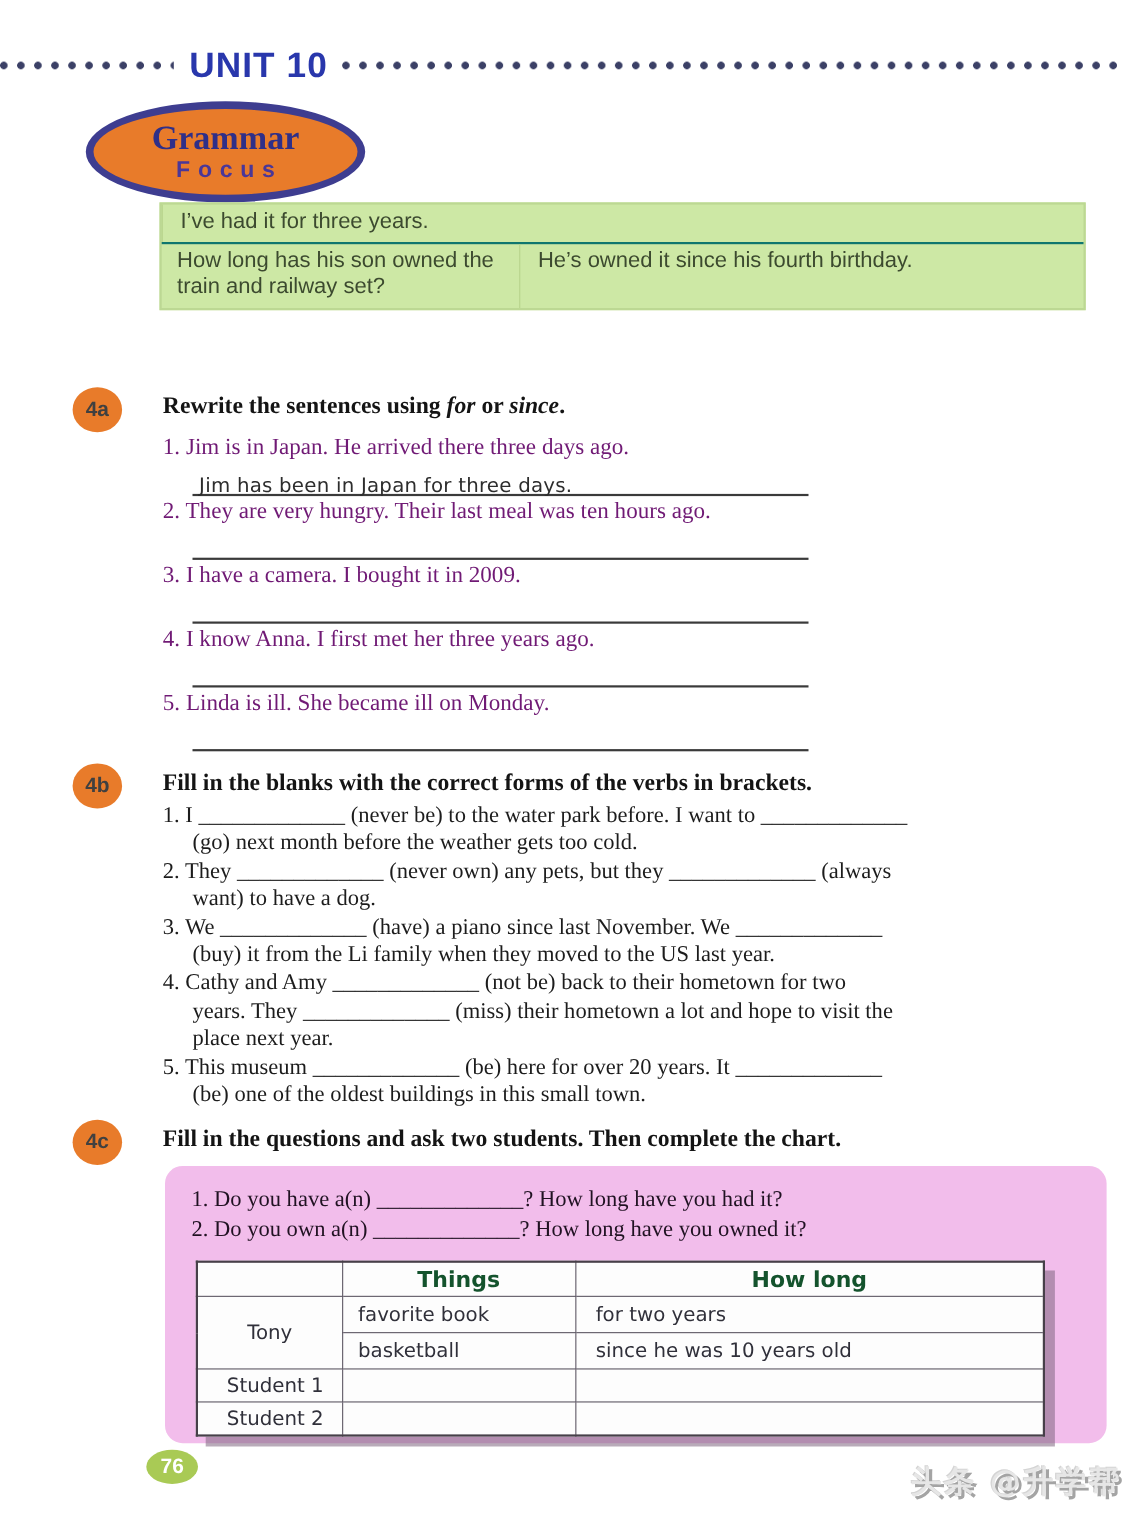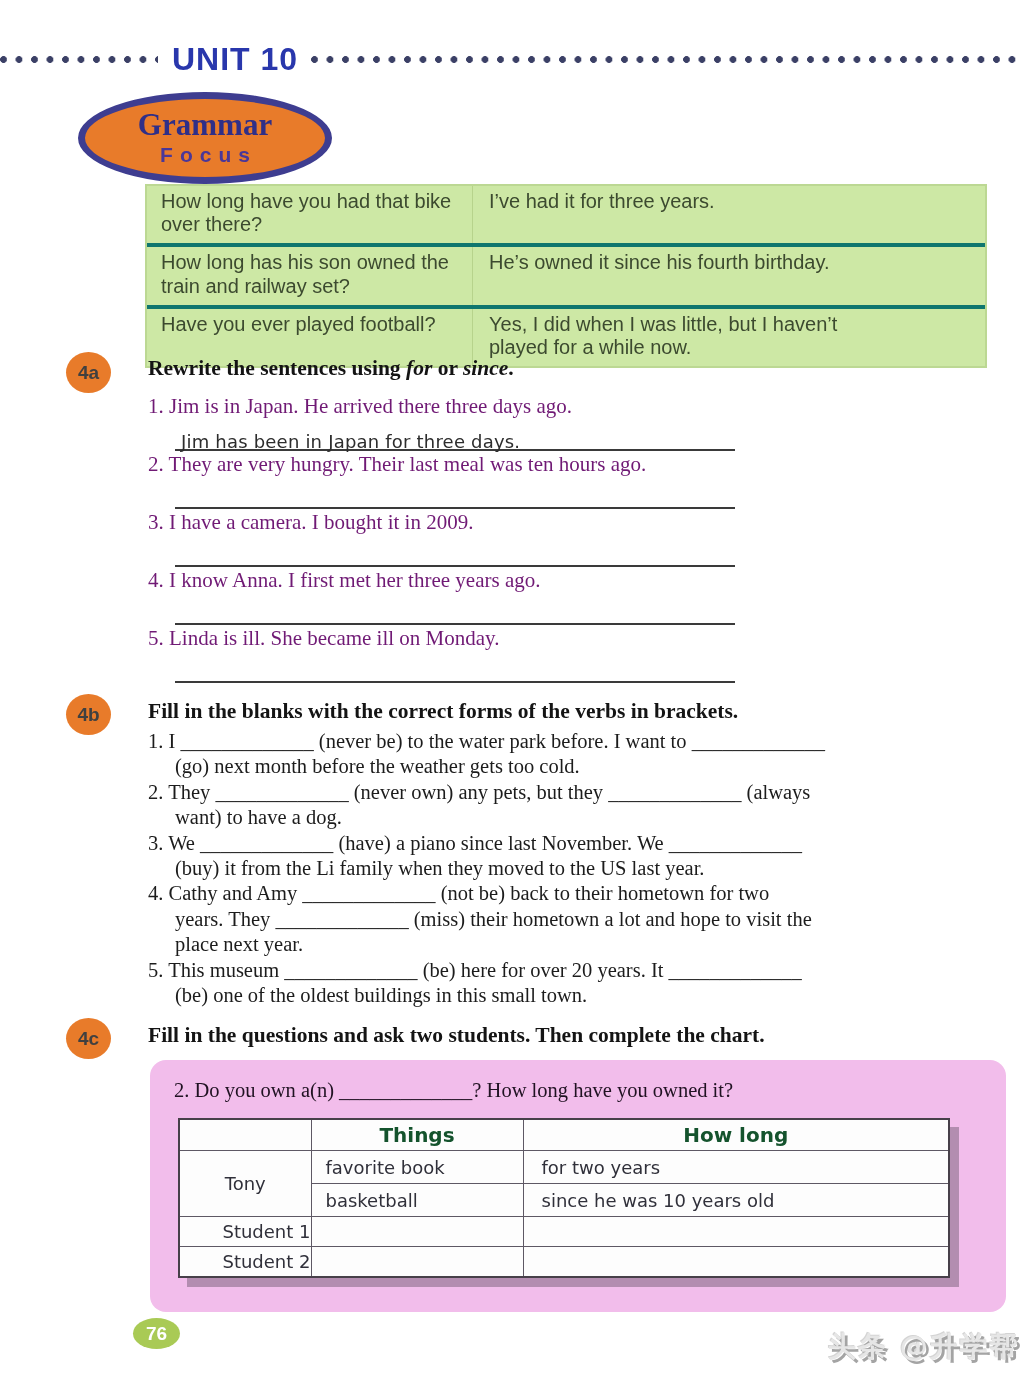--- a/index.html
+++ b/index.html
@@ -32,21 +32,21 @@
   .gf-line2 { font-family:"Liberation Sans", sans-serif; font-weight:bold; font-size:21px; color:#4a3798;
               letter-spacing:7px; text-indent:7px; line-height:1.1; margin-top:3px; }
 
   
   .gf-table {
     position:absolute; left:145px; top:184px; width:842px;
     background:#cde8a5; border:2px solid #bcd893; box-sizing:border-box;
     font-family:"Liberation Sans", sans-serif; font-size:20px; color:#3c4a2f; line-height:1.16;
   }
   .gf-row { display:flex; }
-  .gf-row + .gf-row { border-top:4px solid #0f766e; }
+  .gf-row + .gf-row { border-top:2px solid #0f766e; }
   .gf-q { width:325px; box-sizing:border-box; padding:4px 12px 7px 14px; }
   .gf-a { flex:1; box-sizing:border-box; padding:4px 100px 7px 16px; border-left:1px solid #b7d38c; }
 
   
   .badge {
     position:absolute; width:45px; height:41px; background:#e87b2a; border-radius:50%;
     display:flex; align-items:center; justify-content:center;
     font-family:"Liberation Sans", sans-serif; font-weight:bold; font-size:19px; color:#404040;
   }
   #badge-a { left:66px; top:352px; }
@@ -83,21 +83,21 @@
     background:#fdfdfd; border:2px solid #474049;
     box-shadow:9px 9px 0 rgba(128,102,128,0.55);
     font-family:"DejaVu Sans", sans-serif;
   }
   .survey-table td, .survey-table th { border:1px solid #5e5864; padding:0; }
   .survey-table th { height:30px; font-size:20px; font-weight:bold; color:#14532d; text-align:center; }
   .survey-table td { font-size:18px; color:#30303a; }
   .row-tony td { height:32px; }
   .row-student td { height:29px; }
   .cell-name { text-align:center; font-size:19px; }
-  .cell-student { text-align:right; padding-left:10px !important; font-size:19px;margin-left:20px; }
+  .cell-student { text-align:center; padding-left:10px !important; font-size:19px;margin-left:20px; }
   .cell-thing { padding-left:14px !important; }
   .cell-how { padding-left:18px !important; }
 
   
   .page-badge {
     position:absolute; left:133px; top:1318px; width:47px; height:31px;
     background:#a9ca55; border-radius:50%;
     display:flex; align-items:center; justify-content:center;
     color:#ffffff; font-family:"Liberation Sans", sans-serif; font-weight:bold; font-size:19px;
   }
@@ -118,30 +118,25 @@
     <div class="dots dots-right"></div>
   </div>
 
   <div class="gf-ellipse">
     <span class="gf-line1">Grammar</span>
     <span class="gf-line2">Focus</span>
   </div>
 
   <div class="gf-table">
     <div class="gf-row">
-      <div class="gf-q">How long have you had that bike over there?</div>
       <div class="gf-a">I’ve had it for three years.</div>
     </div>
     <div class="gf-row">
       <div class="gf-q">How long has his son owned the train and railway set?</div>
       <div class="gf-a">He’s owned it since his fourth birthday.</div>
-    </div>
-    <div class="gf-row">
-      <div class="gf-q">Have you ever played football?</div>
-      <div class="gf-a">Yes, I did when I was little, but I haven’t played for a while now.</div>
     </div>
   </div>
 
   <div class="badge" id="badge-a">4a</div>
   <div class="sec-title" id="title-a"><span>Rewrite the sentences using </span><i>for</i><span> or </span><i>since</i><span>.</span></div>
 
   <div class="items-a">
     <div class="item-a">
       <div class="q">1. Jim is in Japan. He arrived there three days ago.</div>
       <div class="ans">
@@ -188,20 +183,21 @@
     <div class="line-b cont">years. They _____________ (miss) their hometown a lot and hope to visit the</div>
     <div class="line-b cont">place next year.</div>
     <div class="line-b">5. This museum _____________ (be) here for over 20 years. It _____________</div>
     <div class="line-b cont">(be) one of the oldest buildings in this small town.</div>
   </div>
 
   <div class="badge" id="badge-c">4c</div>
   <div class="sec-title" id="title-c">Fill in the questions and ask two students. Then complete the chart.</div>
 
   <div class="pink-panel">
+    <div class="pink-q">1. Do you have a(n) _____________? How long have you had it?</div>
     <div class="pink-q">2. Do you own a(n) _____________? How long have you owned it?</div>
 
     <table class="survey-table">
       <colgroup>
         <col style="width:132px">
           <col style="width:212px">
           <col style="width:426px">
       </colgroup>
       <tbody>
           <tr>

